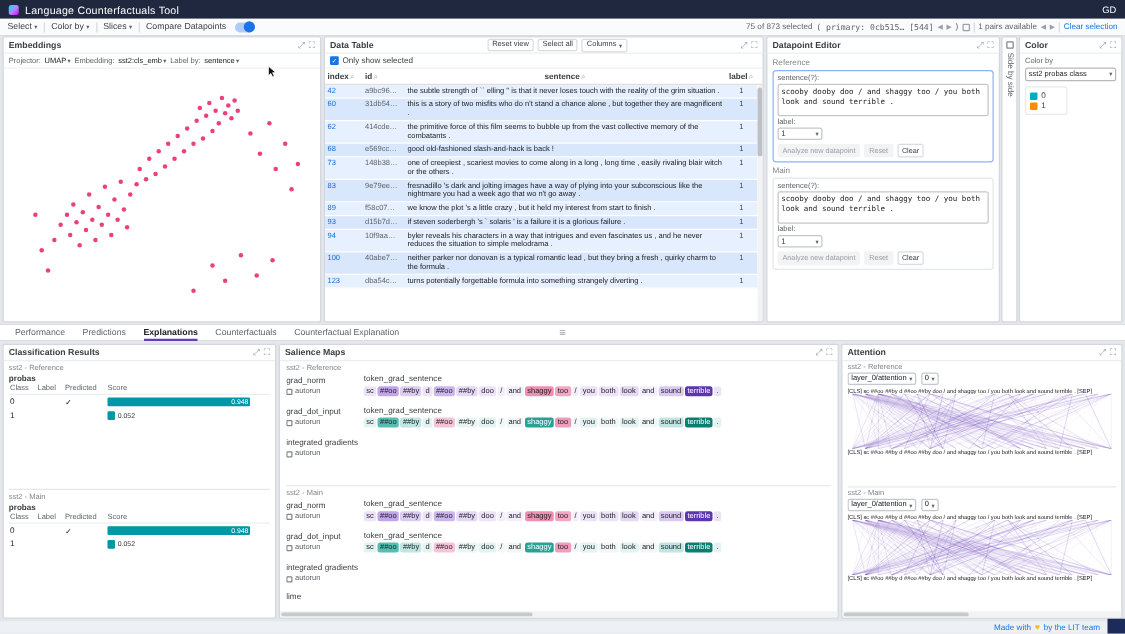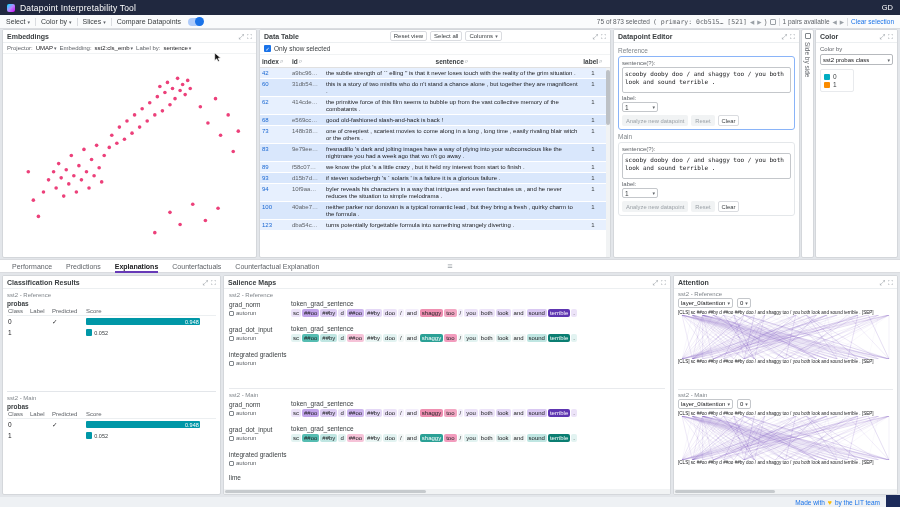--- a/index.html
+++ b/index.html
@@ -136,21 +136,21 @@
 .f-heart{color:#fbbc04;font-size:7px}
 .f-corner{position:absolute;right:0;top:-2px;width:14px;height:12px;background:#1c2b5a}
 </style>
 </head>
 <body>
 
 <div class="app">
 
   <div class="topbar">
     <span class="logo"></span>
-    <span class="apptitle">Datapoint Interpretability Tool</span>
+    <span class="apptitle">Language Counterfactuals Tool</span>
     <span class="user">GD</span>
   </div>
 
   <div class="toolbar">
     <span class="tbtn">
         <span>Select</span>
         <span class="car">▾</span>
       </span>
     <span class="sep"></span>
     <span class="tbtn">
@@ -162,21 +162,21 @@
         <span>Slices</span>
         <span class="car">▾</span>
       </span>
     <span class="sep"></span>
     <span>Compare Datapoints</span>
     <span class="toggle">
         <span class="knob"></span>
       </span>
     <span class="tright">
       <span>75 of 873 selected</span>
-      <span class="mono">( primary: 0cb515… [521]</span>
+      <span class="mono">( primary: 0cb515… [544]</span>
       <span class="arrowbtn">◀</span>
       <span class="arrowbtn">▶</span>
       <span>)</span>
       <span class="pinicon"></span>
       <span class="sep"></span>
       <span>1 pairs available</span>
       <span class="arrowbtn">◀</span>
       <span class="arrowbtn">▶</span>
       <span class="sep"></span>
       <span class="link">Clear selection</span>

